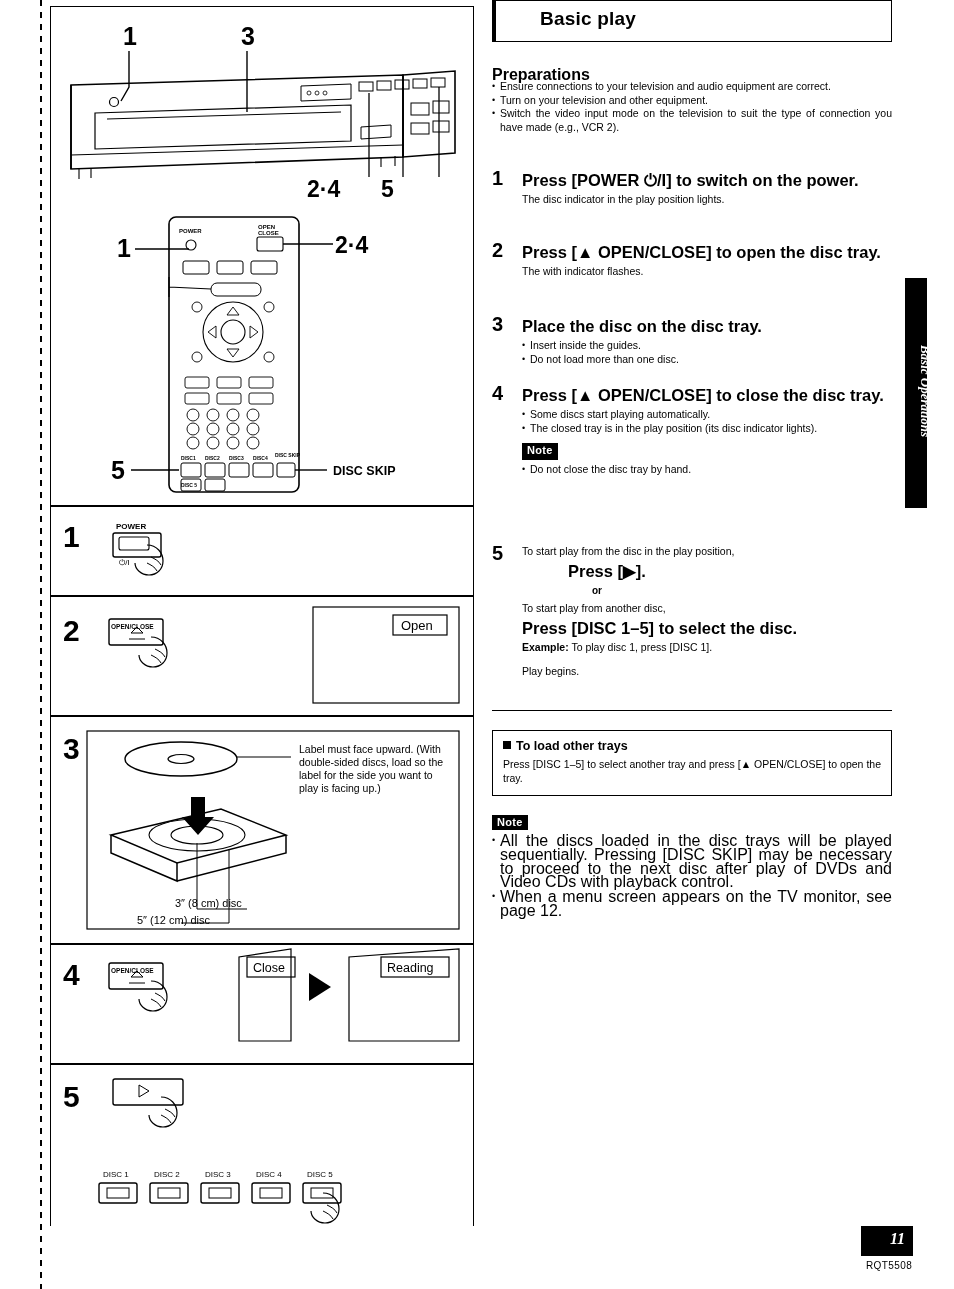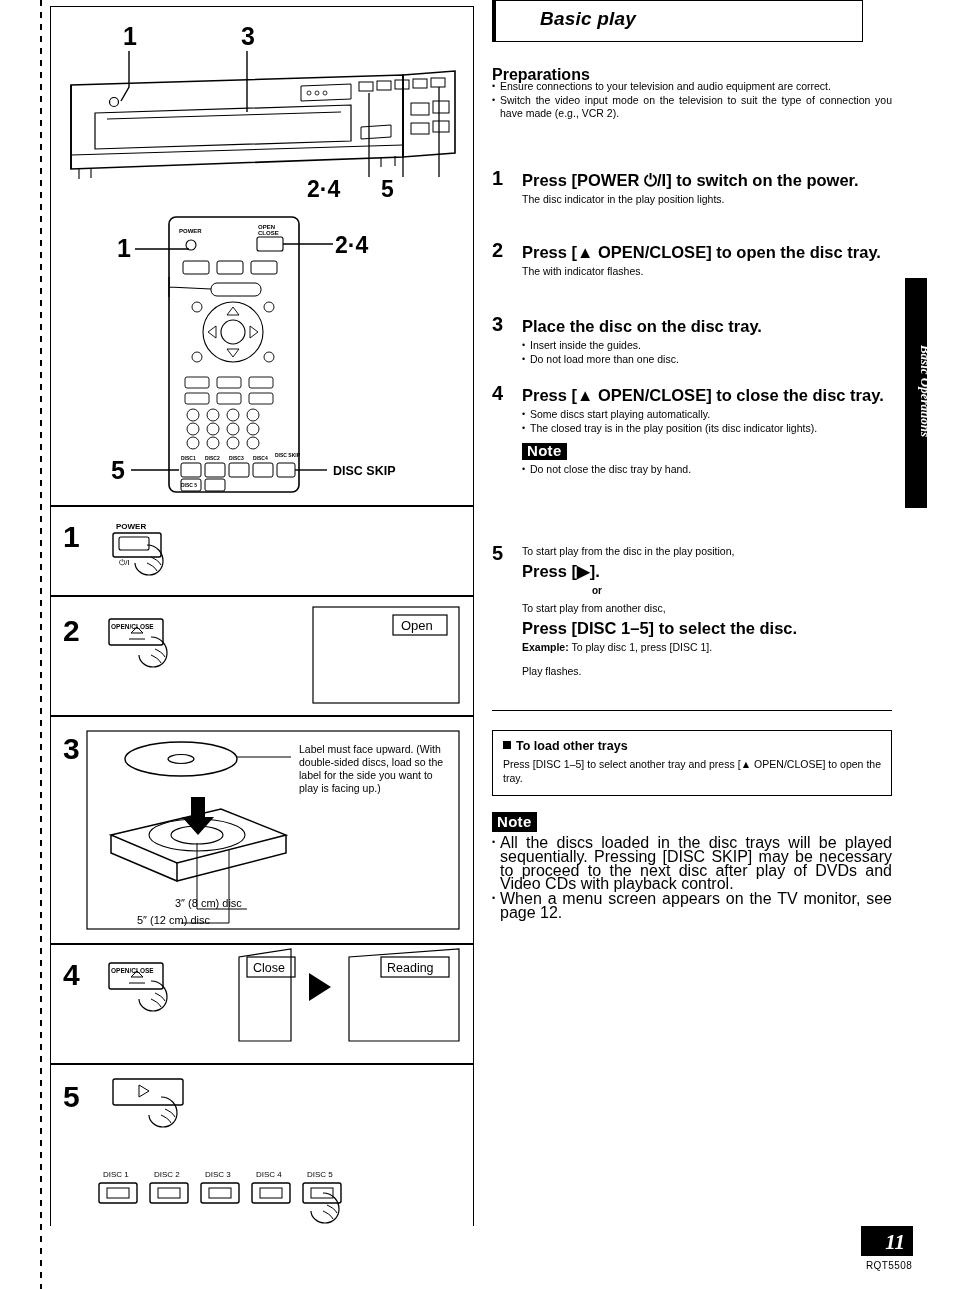--- a/index.html
+++ b/index.html
@@ -16,52 +16,52 @@
   
   .p-device{left:0;top:0;width:424px;height:500px;}
   .p-step1{left:0;top:500px;width:424px;height:90px;}
   .p-step2{left:0;top:590px;width:424px;height:120px;}
   .p-step3{left:0;top:710px;width:424px;height:228px;}
   .p-step4{left:0;top:938px;width:424px;height:120px;}
   .p-step5{left:0;top:1058px;width:424px;height:162px;border-bottom:none;}
 
   
   .right-col{position:absolute;left:492px;top:0;width:420px;}
-  .title-box{position:absolute;left:0;top:0;width:371px;height:42px;border:1.5px solid #000;border-left:4px solid #000;box-sizing:border-box;font-style:italic;}
+  .title-box{position:absolute;left:0;top:0;width:400px;height:42px;border:1.5px solid #000;border-left:4px solid #000;box-sizing:border-box;}
   .title-box span{position:absolute;left:44px;top:7px;font-size:19px;font-weight:bold;letter-spacing:.2px;}
 
   .prep-h{position:absolute;left:0;top:66px;font-size:16px;font-weight:bold;}
   .prep-list{position:absolute;left:0;top:80px;width:400px;font-size:10.5px;line-height:13.6px;}
   .bullet{position:relative;padding-left:8px;text-align:justify;}
   .bullet:before{content:"\2022";position:absolute;left:0;top:0;font-size:9px;}
 
   .step{position:absolute;width:400px;}
   .step .n{position:absolute;left:0;top:-3px;font-size:20px;font-weight:bold;}
   .step .h{margin-left:30px;font-size:16.5px;font-weight:bold;line-height:21px;text-align:justify;}
   .step .sub{margin-left:30px;font-size:10.5px;line-height:13.6px;margin-top:2px;}
   .step .sub .bullet{padding-left:8px;}
 
-  .note-tag{display:inline-block;background:#000;color:#fff;font-size:15px;font-weight:bold;padding:1px 5px 2px;letter-spacing:.3px;}
+  .note-tag{display:inline-block;background:#000;color:#fff;font-size:11px;font-weight:bold;padding:1px 5px 2px;letter-spacing:.3px;}
 
   .hr{position:absolute;left:0;width:400px;height:1.4px;background:#000;}
 
   .box-load{position:absolute;left:0;width:400px;border:1.4px solid #000;box-sizing:border-box;padding:8px 10px 10px 10px;}
   .box-load h4{margin:0 0 4px 0;font-size:12.5px;font-weight:bold;}
   .box-load h4 .sq{display:inline-block;width:8px;height:8px;background:#000;margin-right:5px;vertical-align:1px;}
   .box-load p{margin:0;font-size:10.5px;line-height:14px;text-align:justify;}
 
   
   .side-tab{position:absolute;left:905px;top:278px;width:22px;height:230px;background:#000;}
   .side-tab span{position:absolute;left:-90px;top:105px;width:220px;text-align:center;color:#fff;
     font-family:"Liberation Serif",serif;font-style:italic;font-weight:bold;font-size:13px;
     transform:rotate(90deg);}
 
   
   .pagenum-box{position:absolute;left:861px;top:1226px;width:52px;height:30px;background:#000;}
-  .pagenum-box span{position:absolute;right:8px;top:4px;color:#fff;font-family:"Liberation Serif",serif;font-style:italic;font-weight:bold;font-size:21px;}
+  .pagenum-box span{position:absolute;right:8px;top:4px;color:#fff;font-family:"Liberation Serif",serif;font-style:italic;font-weight:bold;font-size:16px;}
   .rqt{position:absolute;left:866px;top:1260px;font-size:10px;letter-spacing:.4px;}
 
   
   .t{position:absolute;font-size:10.5px;line-height:13px;}
 
   svg{display:block;}
   .ln{stroke:#000;fill:none;}
 </style>
 </head>
 <body>
@@ -307,20 +307,21 @@
 
   <div class="right-col">
 
     <div class="title-box">
       <span>Basic play</span>
     </div>
 
     <div class="prep-h">Preparations</div>
     <div class="prep-list">
       <div class="bullet">Ensure connections to your television and audio equipment are correct.</div>
+      <div class="bullet">Turn on your television and other equipment.</div>
       <div class="bullet">Switch the video input mode on the television to suit the type of connection you have made (e.g., VCR 2).</div>
     </div>
 
     <div class="step" style="top:170px;">
       <div class="n">1</div>
       <div class="h">Press [POWER ⏻/I] to switch on the power.</div>
       <div class="sub">The disc indicator in the play position lights.</div>
     </div>
 
     <div class="step" style="top:242px;">
@@ -348,29 +349,29 @@
           <span class="note-tag">Note</span>
         </div>
         <div class="bullet" style="margin-top:3px;">Do not close the disc tray by hand.</div>
       </div>
     </div>
 
     <div class="step" style="top:545px;">
       <div class="n">5</div>
       <div style="margin-left:30px;">
         <div style="font-size:10.5px;">To start play from the disc in the play position,</div>
-        <div style="font-size:16.5px;font-weight:bold;margin-top:5px;">Press [▶].</div>
+        <div style="font-size:16.5px;font-weight:bold;margin-top:5px;margin-left:46px;">Press [▶].</div>
         <div style="font-size:10px;font-weight:bold;text-align:center;width:150px;margin-top:4px;">or</div>
         <div style="font-size:10.5px;margin-top:6px;">To start play from another disc,</div>
         <div style="font-size:16.5px;font-weight:bold;margin-top:5px;">Press [DISC 1–5] to select the disc.</div>
         <div style="font-size:10.5px;margin-top:3px;">
           <span style="font-weight:bold;">Example:</span>
           <span>To play disc 1, press [DISC 1].</span>
         </div>
-        <div style="font-size:10.5px;margin-top:12px;">Play flashes.</div>
+        <div style="font-size:10.5px;margin-top:12px;">Play begins.</div>
       </div>
     </div>
 
     <div class="hr" style="top:710px;"></div>
 
     <div class="box-load" style="top:730px;">
       <h4>
         <span class="sq"></span><span>To load other trays</span>
       </h4>
       <p>Press [DISC 1–5] to select another tray and press [▲ OPEN/CLOSE] to open the tray.</p>

